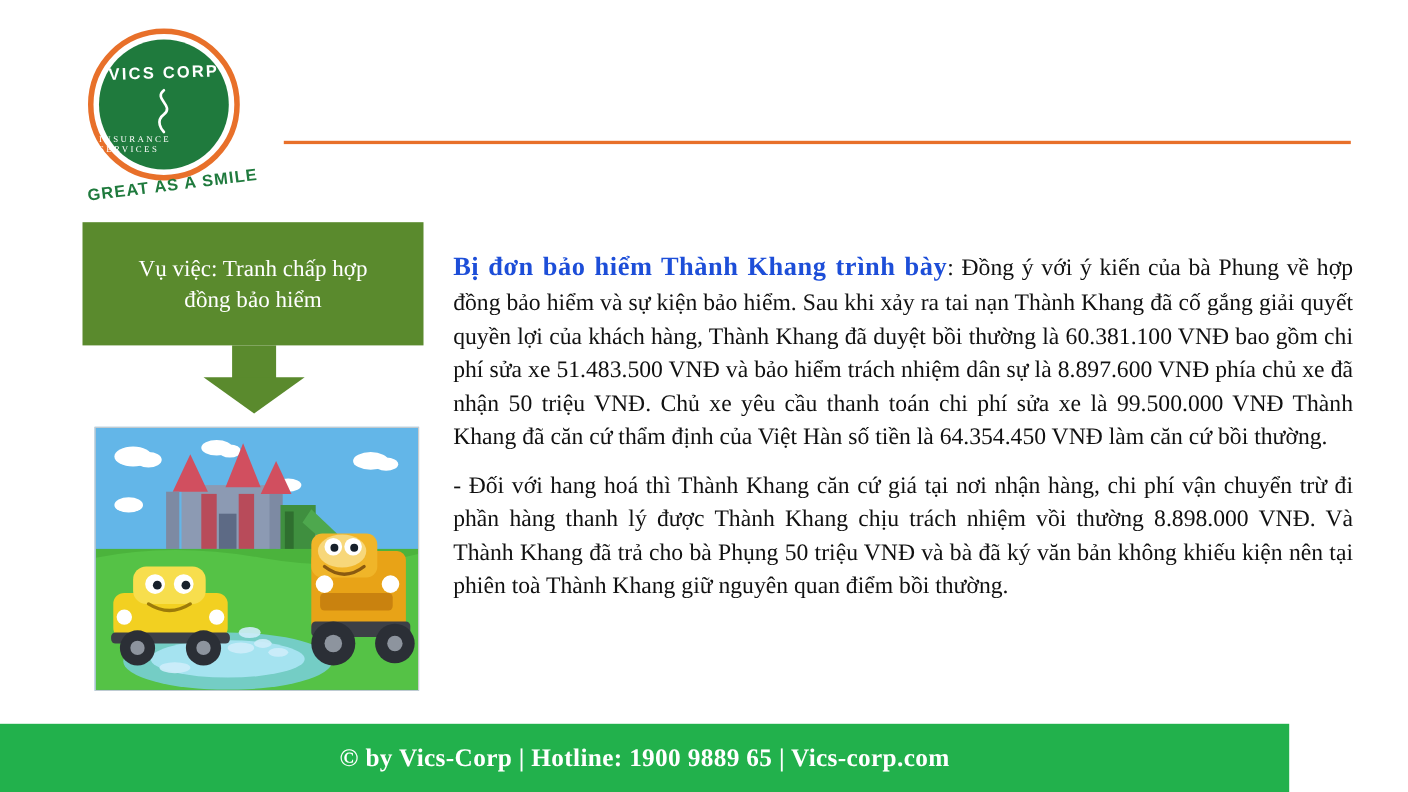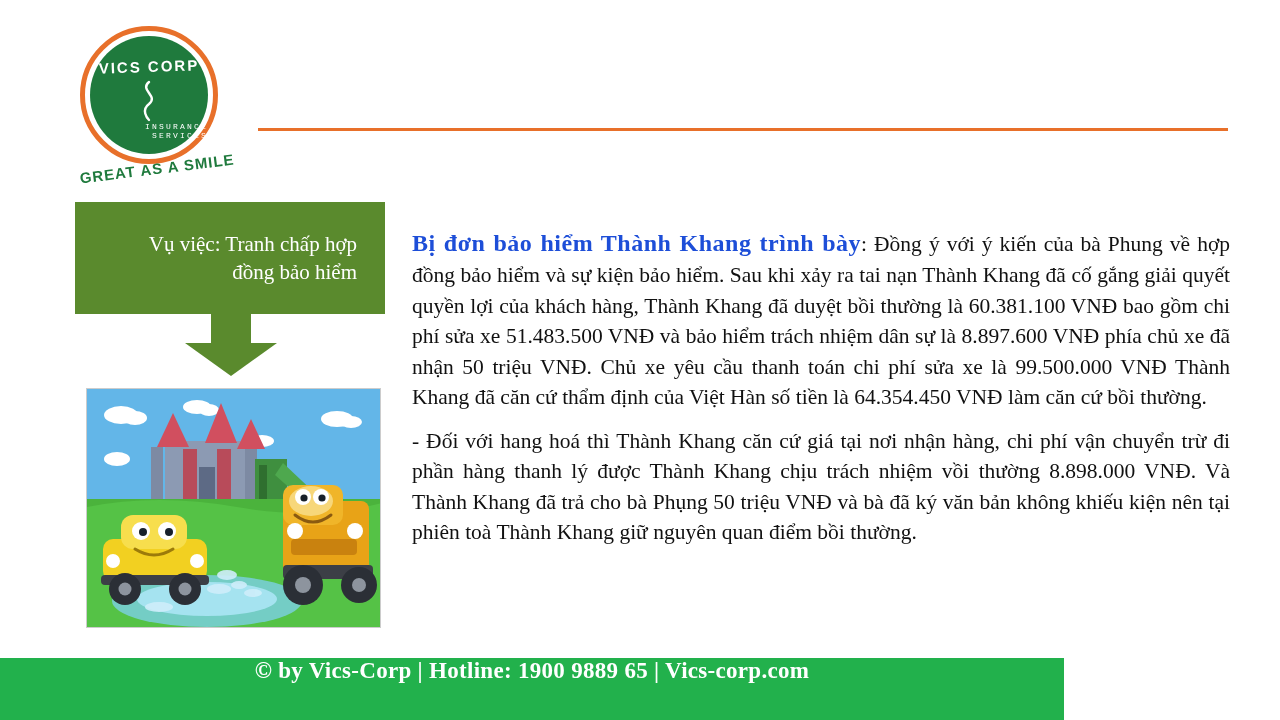--- a/index.html
+++ b/index.html
@@ -51,23 +51,23 @@
   }
   .logo-swirl {
     position: absolute;
     top: 44px; left: 50%;
     margin-left: -16px;
     width: 32px; height: 42px;
   }
   .logo-bottom-text {
     position: absolute;
     bottom: 14px; left: 0; width: 100%;
-    text-align: right;
+    text-align: left;
     color: #ffffff;
-    font-family: Liberation Mono, monospace;
+    font-family: Liberation Serif, serif;
     font-size: 8px;
     letter-spacing: 2.2px;
   }
   .logo-tagline {
     position: absolute;
     left: 0; top: 142px; width: 190px;
     text-align: center;
     color: #1f7a3d;
     font-family: "Liberation Sans", sans-serif;
     font-weight: bold;
@@ -103,21 +103,21 @@
     left: 75px; top: 202px;
     width: 310px; height: 112px;
     background: #5a8a2d;
     display: flex; align-items: center; justify-content: center;
   }
   .callout-text {
     color: #ffffff;
     font-family: "Liberation Serif", serif;
     font-size: 21px;
     line-height: 1.35;
-    text-align: right;
+    text-align: center;
     padding: 0 28px;
   }
   .arrow-down {
     position: absolute;
     left: 185px; top: 314px;
     width: 92px; height: 62px;
   }
   .arrow-stem {
     position: absolute;
     left: 26px; top: 0;
@@ -163,23 +163,23 @@
     font-weight: bold;
     font-size: 24px;
     letter-spacing: 0.5px;
   }
   .par2 { margin-top: 13px; }
 
   
   .footer {
     position: absolute;
     left: 0; bottom: 0;
-    width: 1064px; height: 62px;
+    width: 1172px; height: 62px;
     background: #22b14c;
-    display: flex; justify-content: center;
+    display: flex; align-items: center; justify-content: center;
   }
   .footer-text {
     color: #ffffff;
     font-family: "Liberation Serif", serif;
     font-weight: bold;
     font-size: 23px;
     letter-spacing: 0.3px;
   }
   .footer-strip {
     position: absolute;

